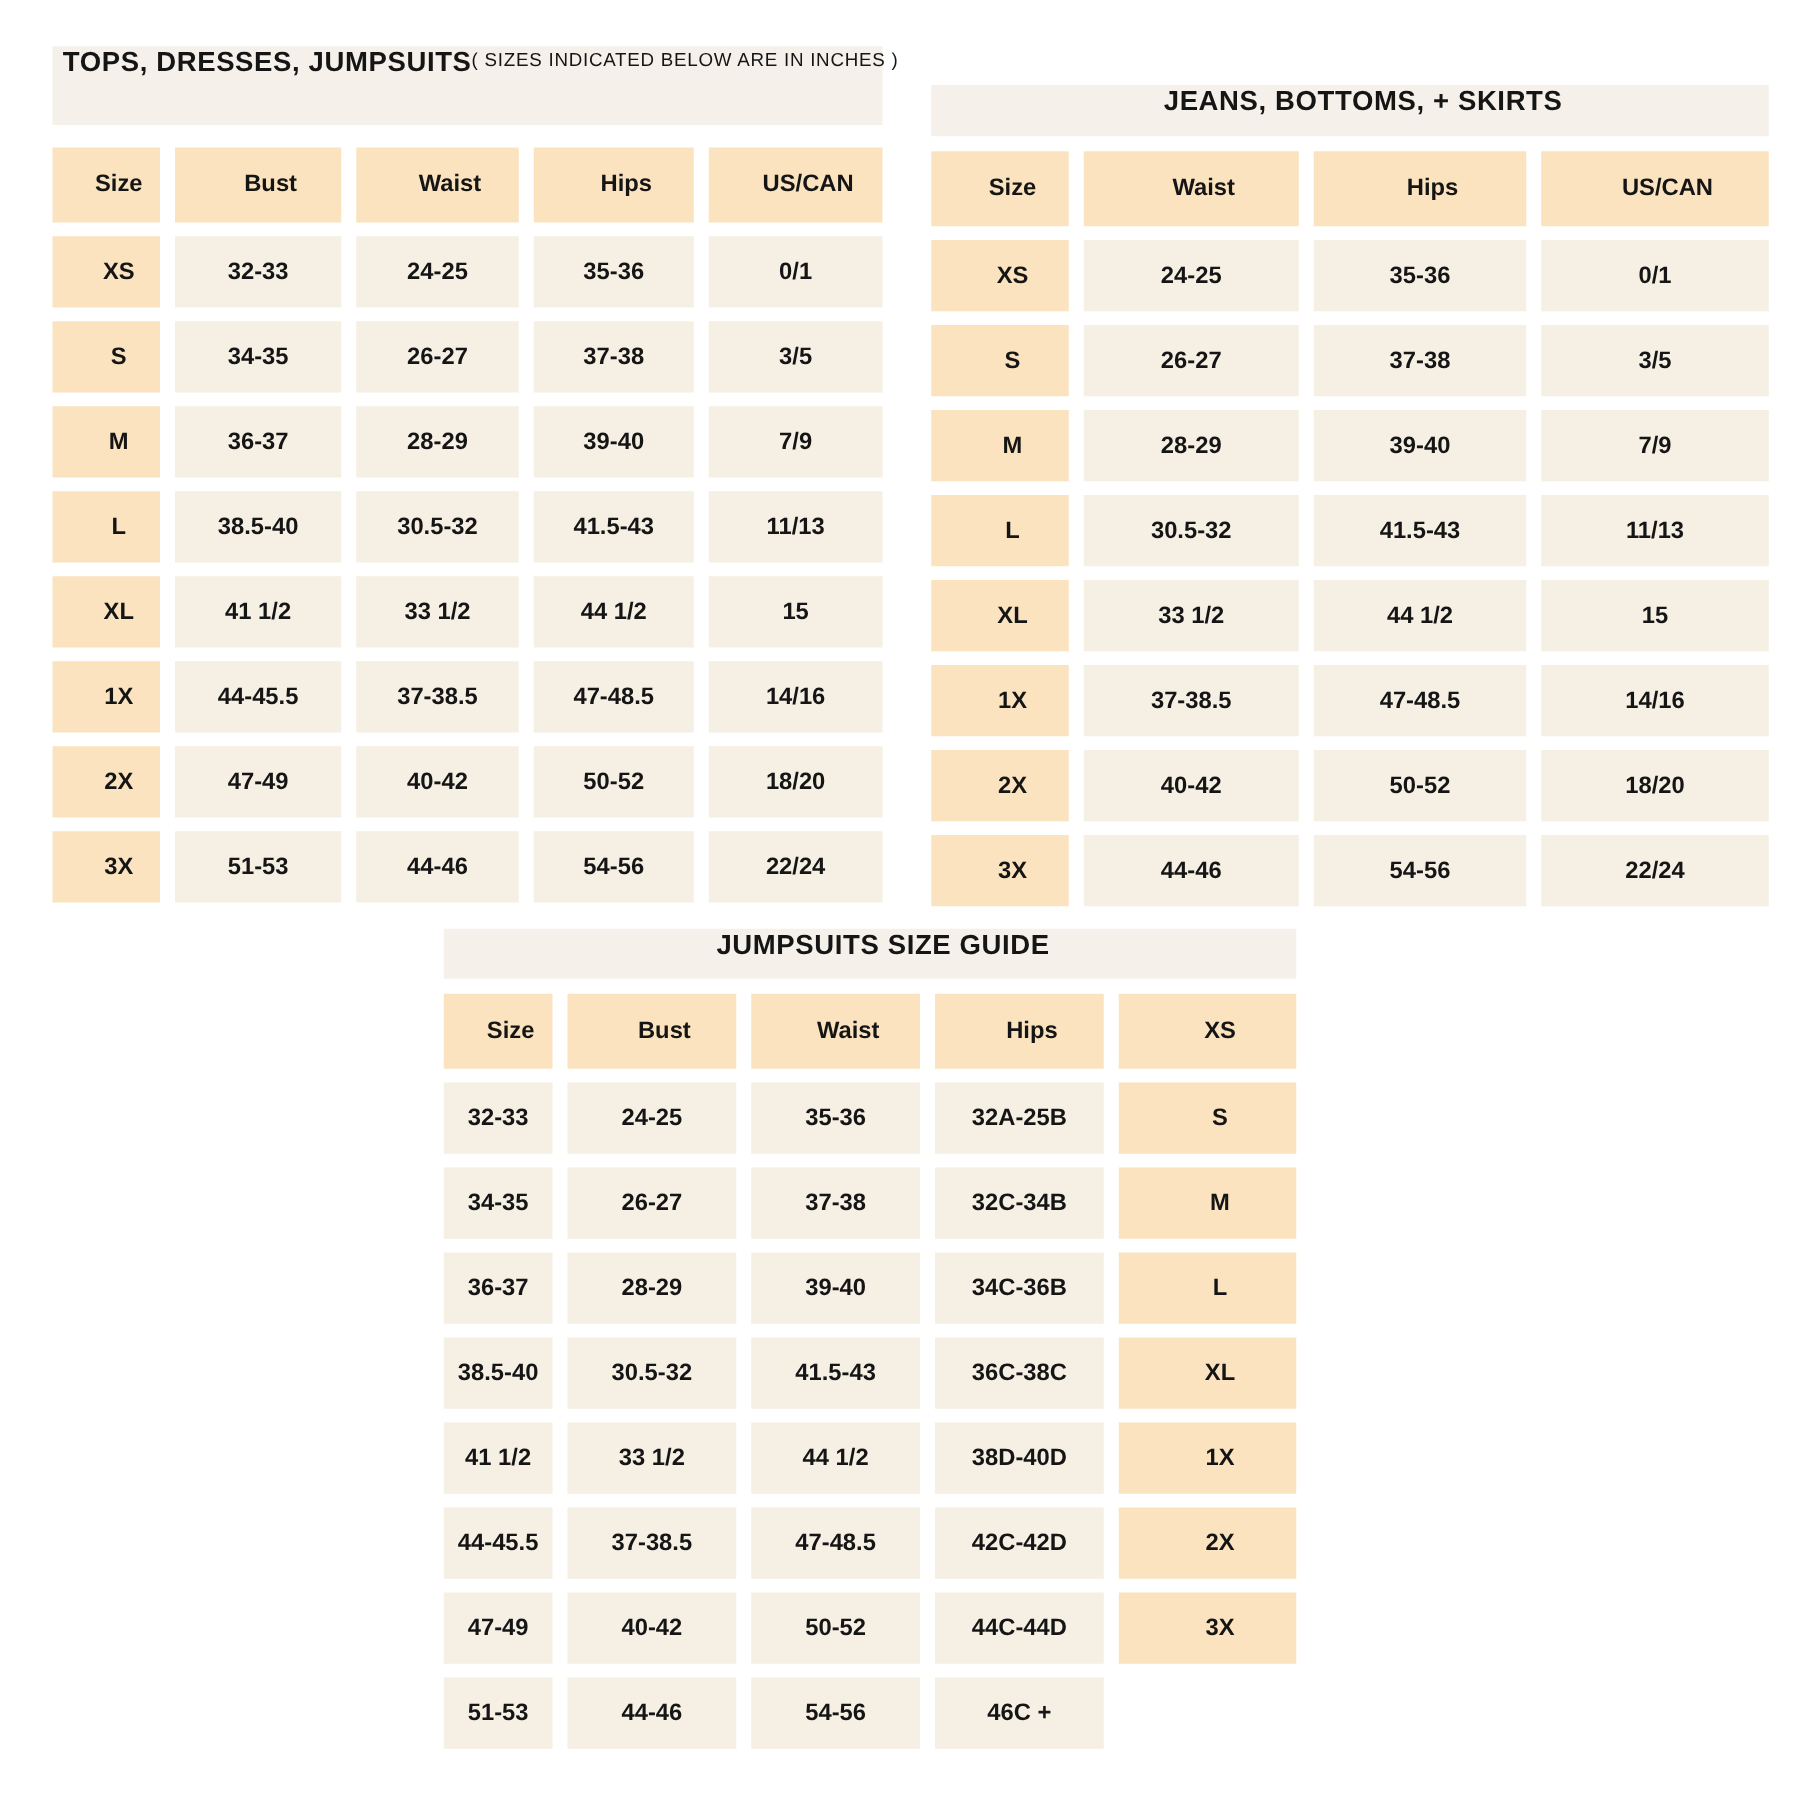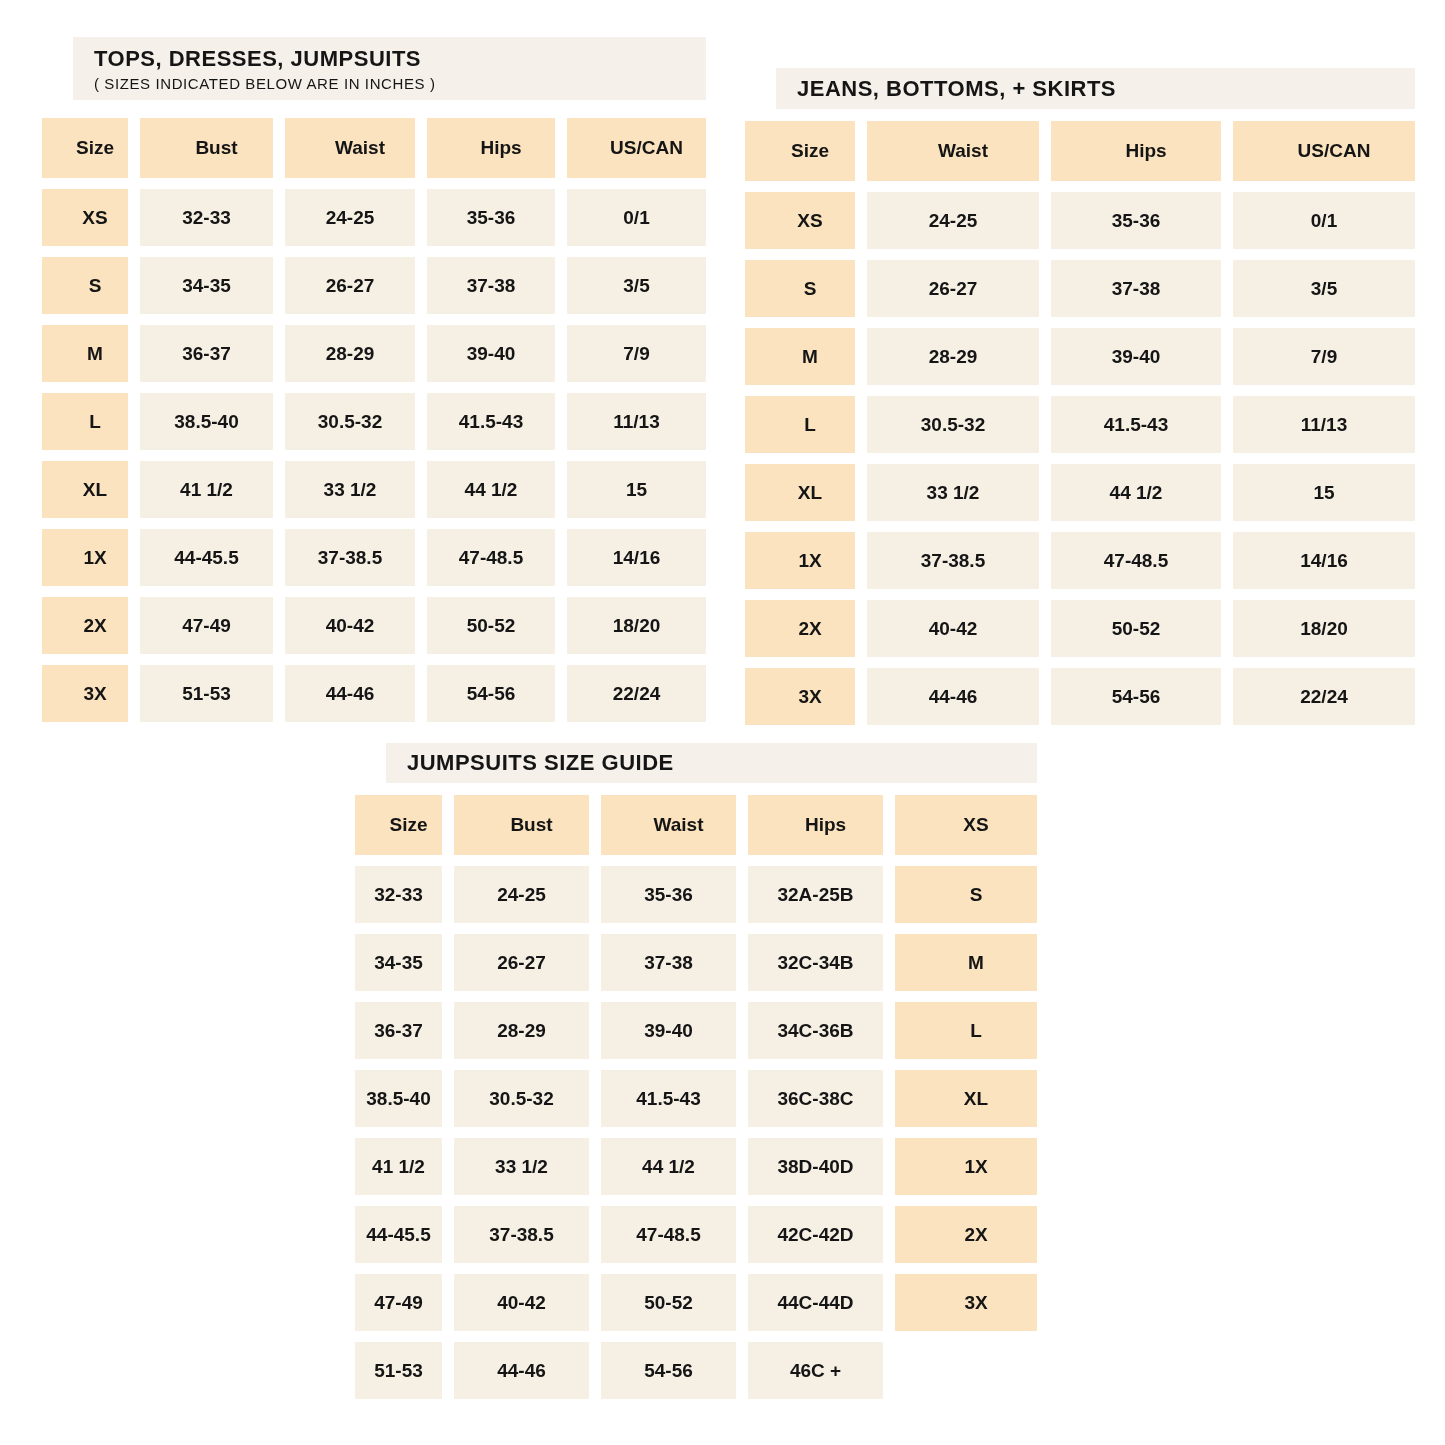--- a/index.html
+++ b/index.html
@@ -13,24 +13,23 @@
     position:relative;
     width:1445px;
     height:1445px;
     background:var(--background,#ffffff);
     overflow:hidden;
   }
   .section { position:absolute; }
   .banner {
     background:var(--banner,#f5f1ea);
     display:flex;
-    flex-direction:column;
+    flex-direction:row;
     justify-content:center;
     padding-left:21px;
-    margin-left:31px;
   }
   .banner-title {
     font-weight:700;
     font-size:22px;
     letter-spacing:0.5px;
     white-space:nowrap;
   }
   .banner-subtitle {
     font-weight:400;
     font-size:15px;

